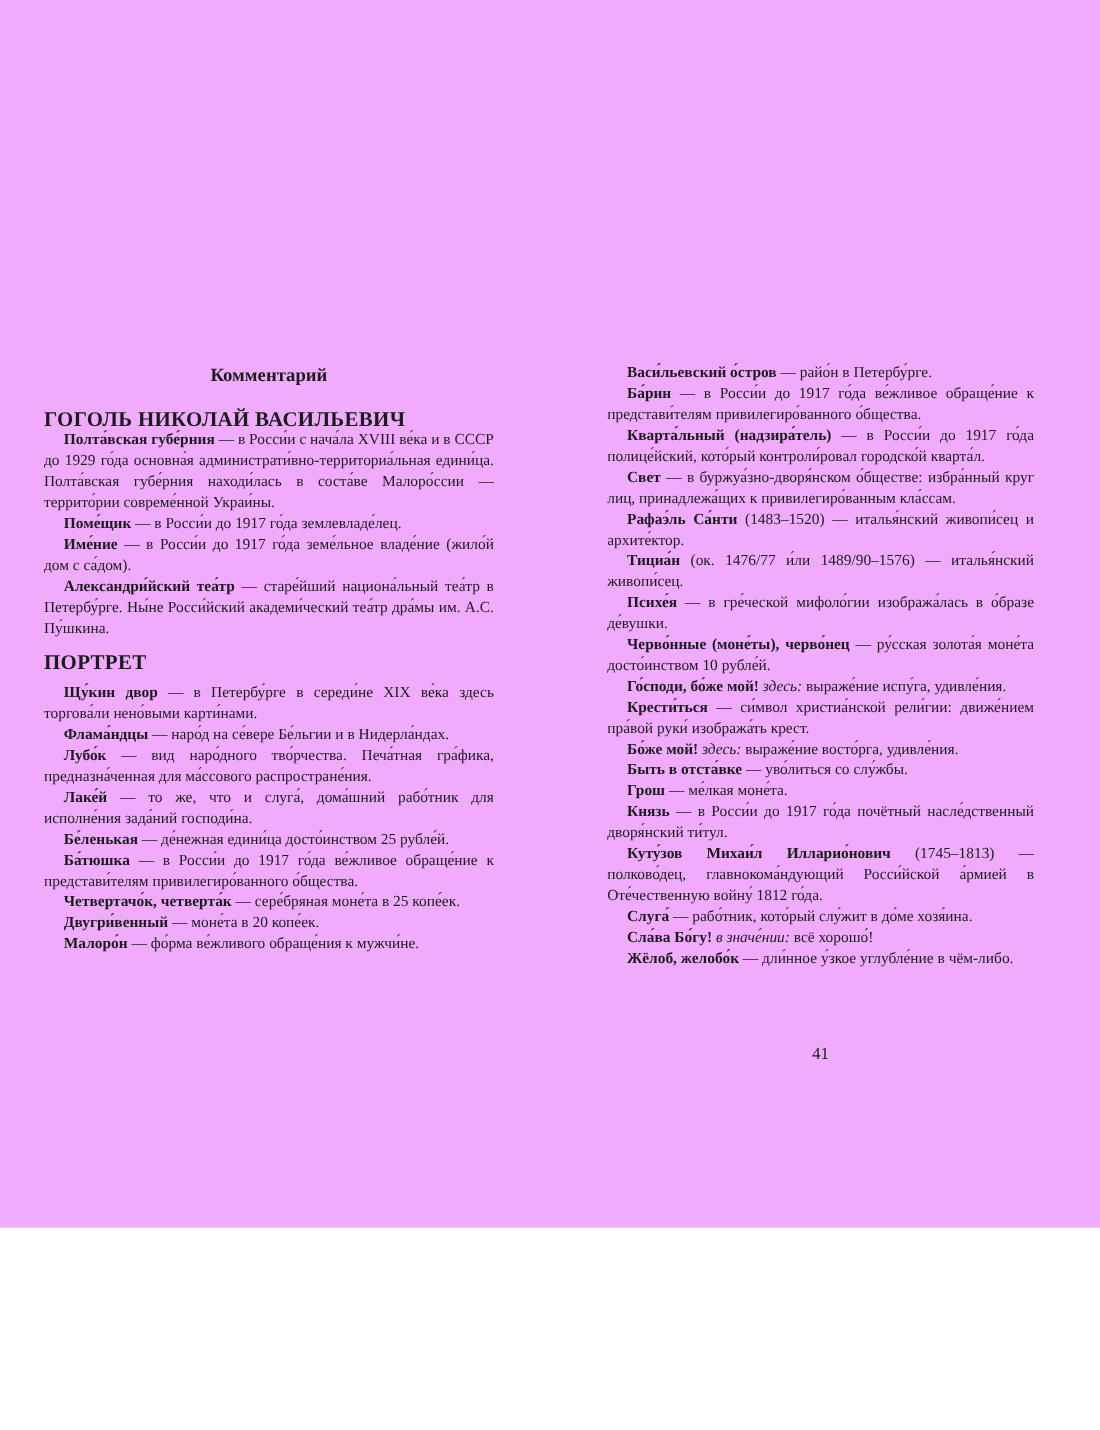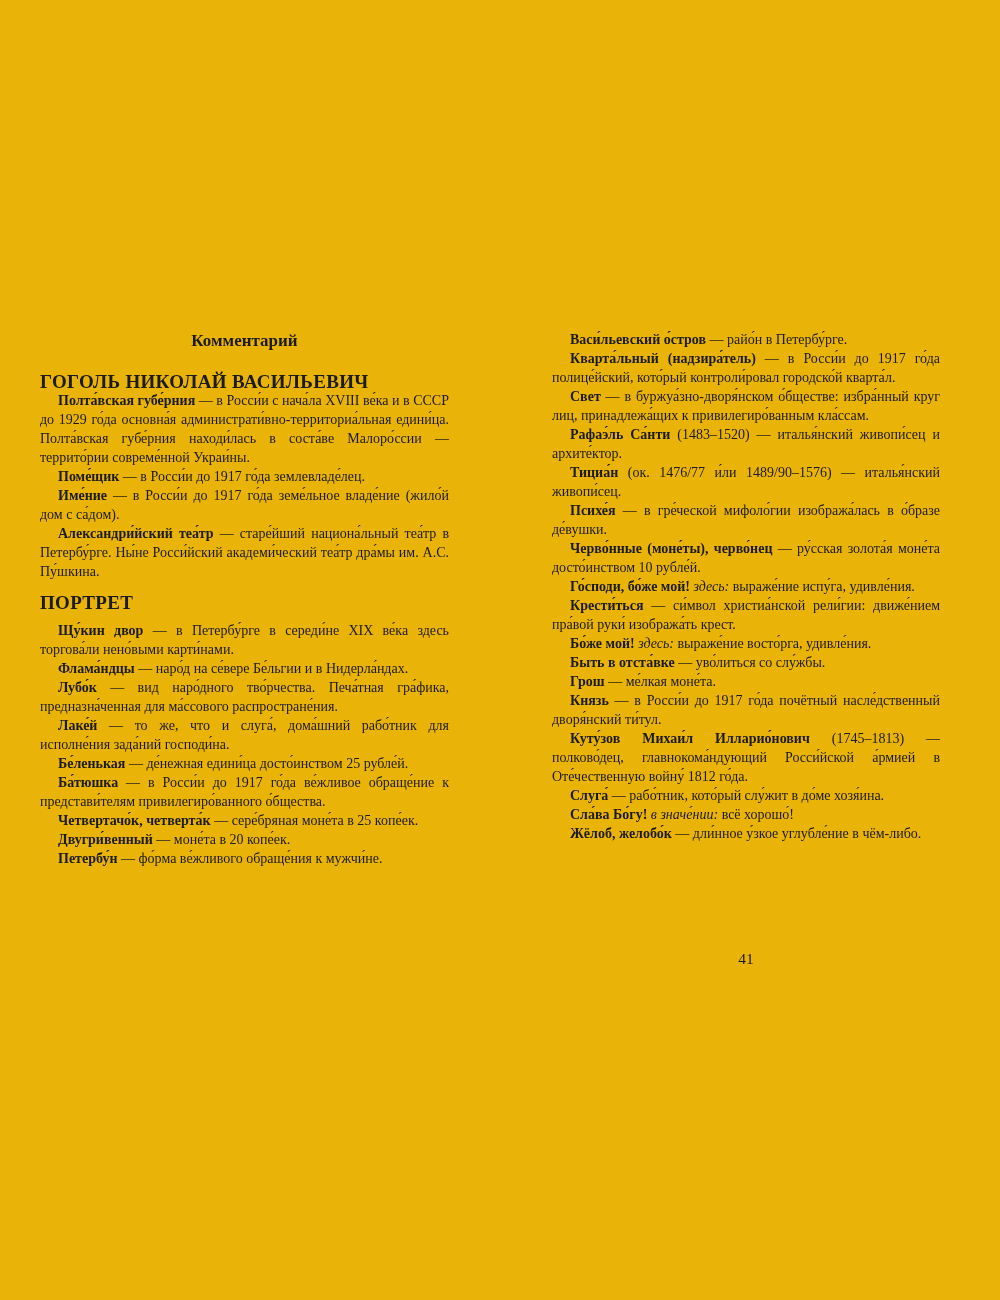--- a/index.html
+++ b/index.html
@@ -9,22 +9,22 @@
   }
   body {
     width: 1000px;
     height: 1300px;
     font-family: "Liberation Serif", "DejaVu Serif", serif;
     color: #1b1b1b;
   }
   .spread {
     position: relative;
     width: 1000px;
-    height: 1300px;
-    background: #eab308;
+    height: 1116px;
+    background: #f0abfc;
     overflow: hidden;
   }
   .page-body {
     position: absolute;
   }
   .page-body.left {
     left: 40px;
     top: 331px;
     width: 409px;
   }
@@ -85,25 +85,26 @@
       <p class="entry"><b>Александри́йский теа́тр</b><span> — старе́йший национа́ль­ный теа́тр в Петербу́рге. Ны́не Росси́йский академи́че­ский теа́тр дра́мы им. А.С. Пу́шкина.</span></p>
       <h2 class="section"><b>ПОРТРЕТ</b></h2>
       <p class="entry"><b>Щу́кин двор</b><span> — в Петербу́рге в середи́не XIX ве́ка здесь торгова́ли нено́выми карти́нами.</span></p>
       <p class="entry"><b>Флама́ндцы</b><span> — наро́д на се́вере Бе́льгии и в Ни­дерла́ндах.</span></p>
       <p class="entry"><b>Лубо́к</b><span> — вид наро́дного тво́рчества. Печа́тная гра́­фика, предназна́ченная для ма́ссового распростране́ния.</span></p>
       <p class="entry"><b>Лаке́й</b><span> — то же, что и слуга́, дома́шний рабо́тник для исполне́ния зада́ний господи́на.</span></p>
       <p class="entry"><b>Бе́ленькая</b><span> — де́нежная едини́ца досто́инством 25 рубле́й.</span></p>
       <p class="entry"><b>Ба́тюшка</b><span> — в Росси́и до 1917 го́да ве́жливое обраще́­ние к представи́телям привилегиро́ванного о́бщества.</span></p>
       <p class="entry"><b>Четвертачо́к, четверта́к</b><span> — сере́бряная моне́та в 25 копе́ек.</span></p>
       <p class="entry"><b>Двугри́венный</b><span> — моне́та в 20 копе́ек.</span></p>
-      <p class="entry"><b>Петербу́н</b><span> — фо́рма ве́жливого обраще́ния к муж­чи́не.</span></p>
+      <p class="entry"><b>Малоро́н</b><span> — фо́рма ве́жливого обраще́ния к муж­чи́не.</span></p>
     </div>
 
   <div class="page-body right">
       <p class="entry"><b>Васи́льевский о́стров</b><span> — райо́н в Петербу́рге.</span></p>
+      <p class="entry"><b>Ба́рин</b><span> — в Росси́и до 1917 го́да ве́жливое обраще́ние к представи́телям привилегиро́ванного о́бщества.</span></p>
       <p class="entry"><b>Кварта́льный (надзира́тель)</b><span> — в Росси́и до 1917 го́да полице́йский, кото́рый контроли́ровал городско́й кварта́л.</span></p>
       <p class="entry"><b>Свет</b><span> — в буржуа́зно-дворя́нском о́бществе: избра́н­ный круг лиц, принадлежа́щих к привилегиро́ванным кла́ссам.</span></p>
       <p class="entry"><b>Рафаэ́ль Са́нти</b><span> (1483–1520) — италья́нский живо­пи́сец и архите́ктор.</span></p>
       <p class="entry"><b>Тициа́н</b><span> (ок. 1476/77 и́ли 1489/90–1576) — италья́н­ский живопи́сец.</span></p>
       <p class="entry"><b>Психе́я</b><span> — в гре́ческой мифоло́гии изобража́лась в о́бразе де́вушки.</span></p>
       <p class="entry"><b>Черво́нные (моне́ты), черво́нец</b><span> — ру́сская золота́я моне́та досто́инством 10 рубле́й.</span></p>
       <p class="entry"><b>Го́споди, бо́же мой!</b><i> здесь:</i><span> выраже́ние испу́га, удив­ле́ния.</span></p>
       <p class="entry"><b>Крести́ться</b><span> — си́мвол христиа́нской рели́гии: дви­же́нием пра́вой руки́ изобража́ть крест.</span></p>
       <p class="entry"><b>Бо́же мой!</b><i> здесь:</i><span> выраже́ние восто́рга, удивле́ния.</span></p>
       <p class="entry"><b>Быть в отста́вке</b><span> — уво́литься со слу́жбы.</span></p>

